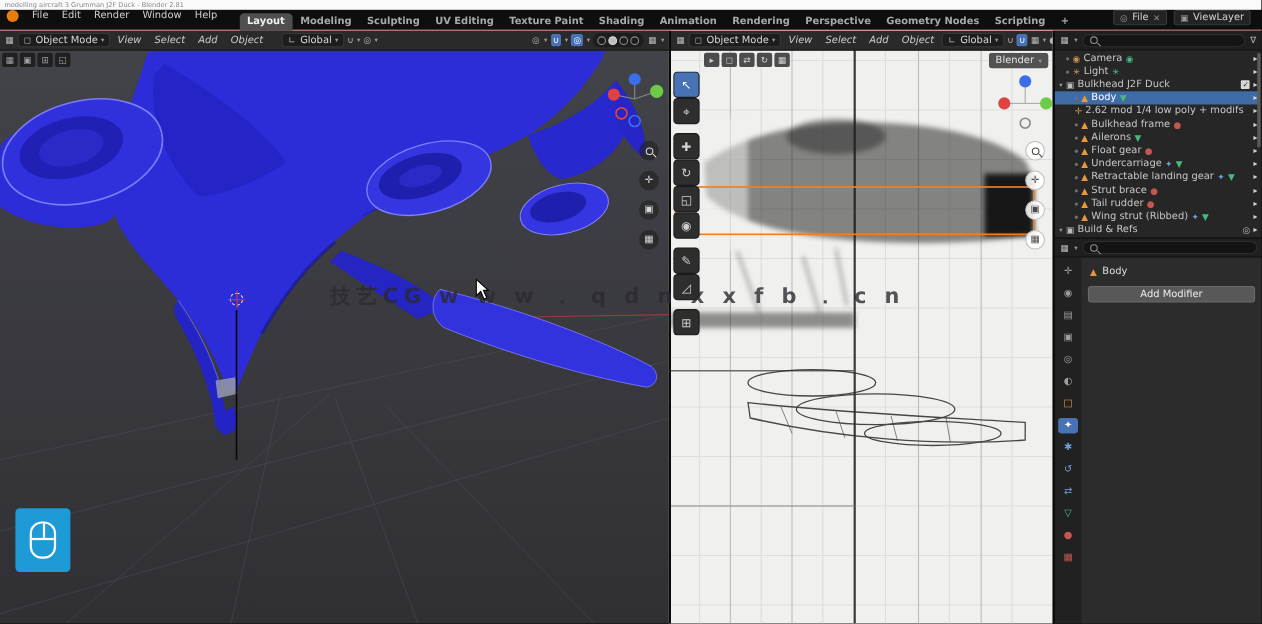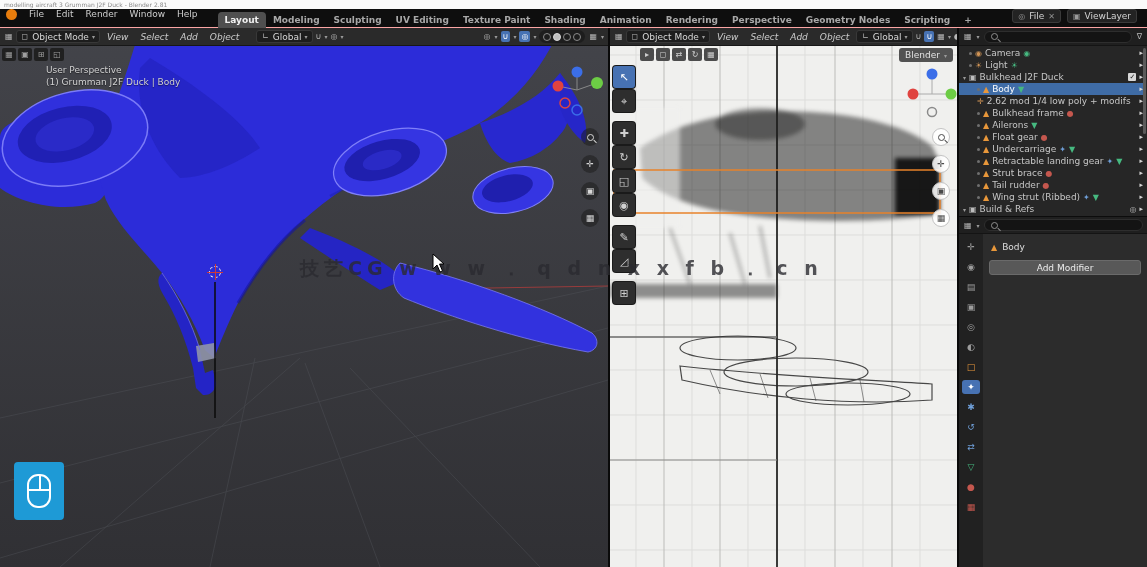--- a/index.html
+++ b/index.html
@@ -226,24 +226,20 @@
       </div>
     </div>
 
     <div class="tool-strip">
       <span class="ts-ic">▦</span>
       <span class="ts-ic">▣</span>
       <span class="ts-ic">⊞</span>
       <span class="ts-ic">◱</span>
     </div>
 
-    <div class="vp-overlay-text" style="left:46px;top:36px;">
-      <div>User Perspective</div>
-      <div>(1) Grumman J2F Duck | Body</div>
-    </div>
 
     <svg class="gizmo" style="left:548px;top:30px;" width="58" height="62" viewBox="0 0 58 62">
       <g stroke="#9a9a9a" stroke-width="1" opacity="0.8">
         <line x1="29" y1="32" x2="29" y2="14"></line>
           <line x1="29" y1="32" x2="10" y2="28"></line>
           <line x1="29" y1="32" x2="49" y2="25"></line>
       </g>
       <circle cx="29" cy="14" r="5.5" fill="#3b6ee8"></circle>
       <circle cx="10" cy="28" r="5.5" fill="#e0433f"></circle>
       <circle cx="49" cy="25" r="6" fill="#6ccc45"></circle>

